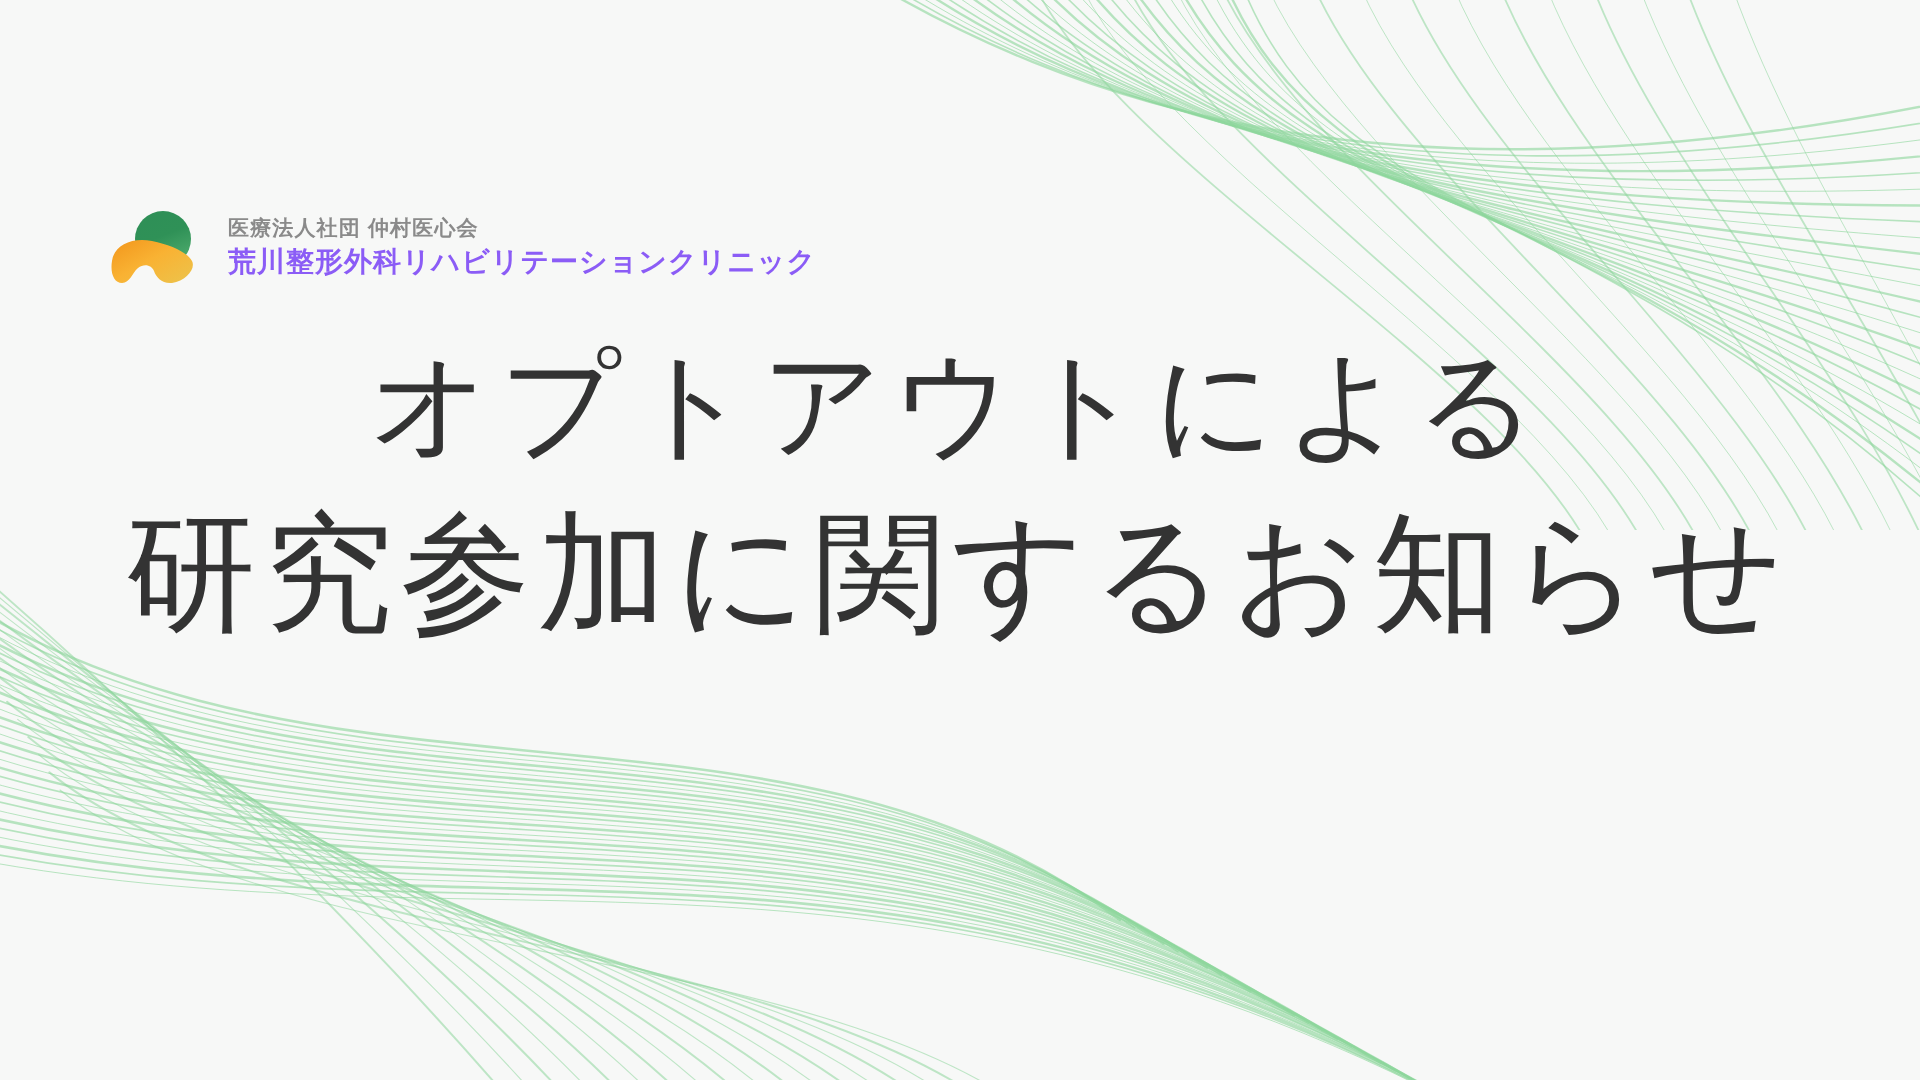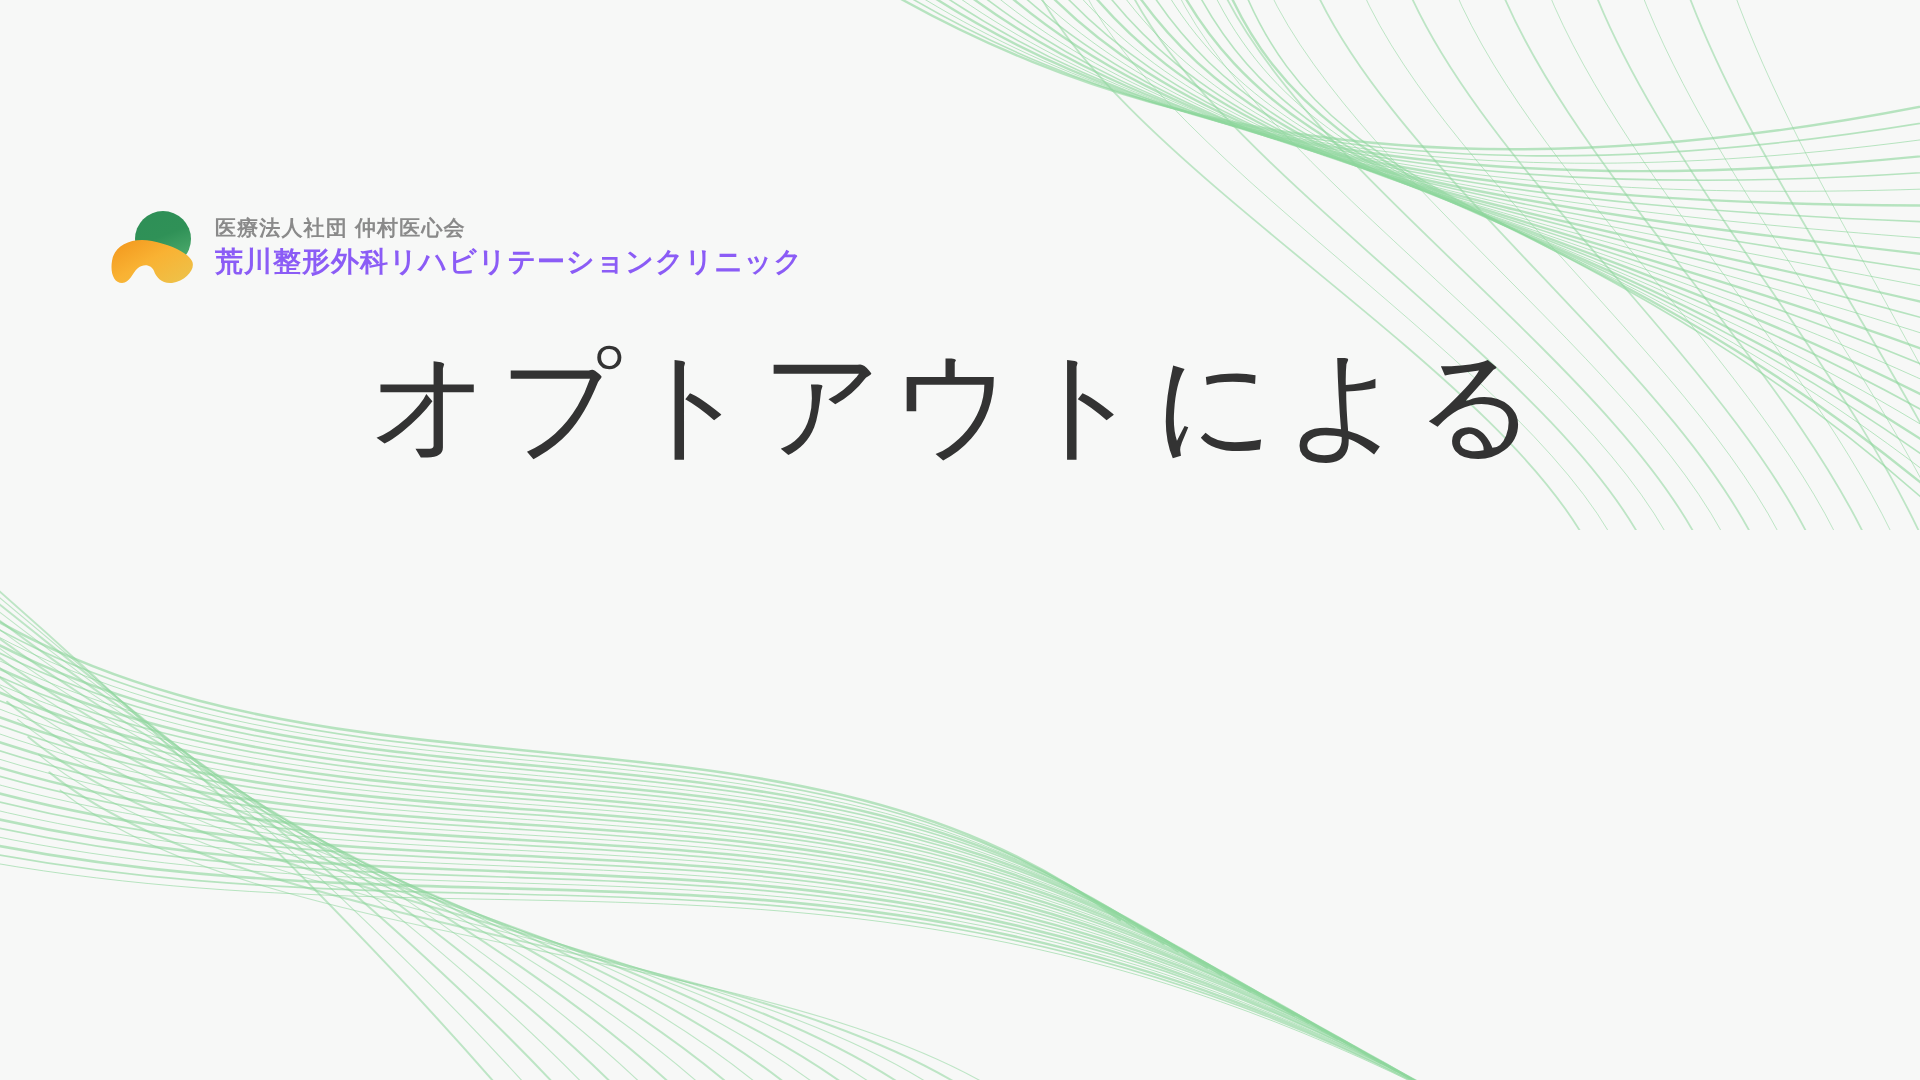--- a/index.html
+++ b/index.html
@@ -44,21 +44,21 @@
   }
   .deco svg { display: block; width: 100%; height: 100%; }
 
   
   #logo-lockup {
     position: absolute;
     left: 108px;
     top: 205px;
     display: flex;
     align-items: center;
-    gap: 15px;
+    gap: 28px;
   }
   #logo-mark {
     width: 92px;
     height: 84px;
     flex: 0 0 auto;
     position: relative;
   }
   #logo-text-block {
     display: flex;
     flex-direction: column;
@@ -250,15 +250,16 @@
     </div>
 
     <div id="logo-text-block">
       <div id="logo-corporate-name">医療法人社団 仲村医心会</div>
       <div id="logo-clinic-name">荒川整形外科リハビリテーションクリニック</div>
     </div>
   </div>
 
   <div id="title-block">
     <span class="title-line" id="title-line-1">オプトアウトによる</span>
+    <span class="title-line" id="title-line-2">研究参加に関するお知らせ</span>
   </div>
 
 </div>
 
 </body></html>

